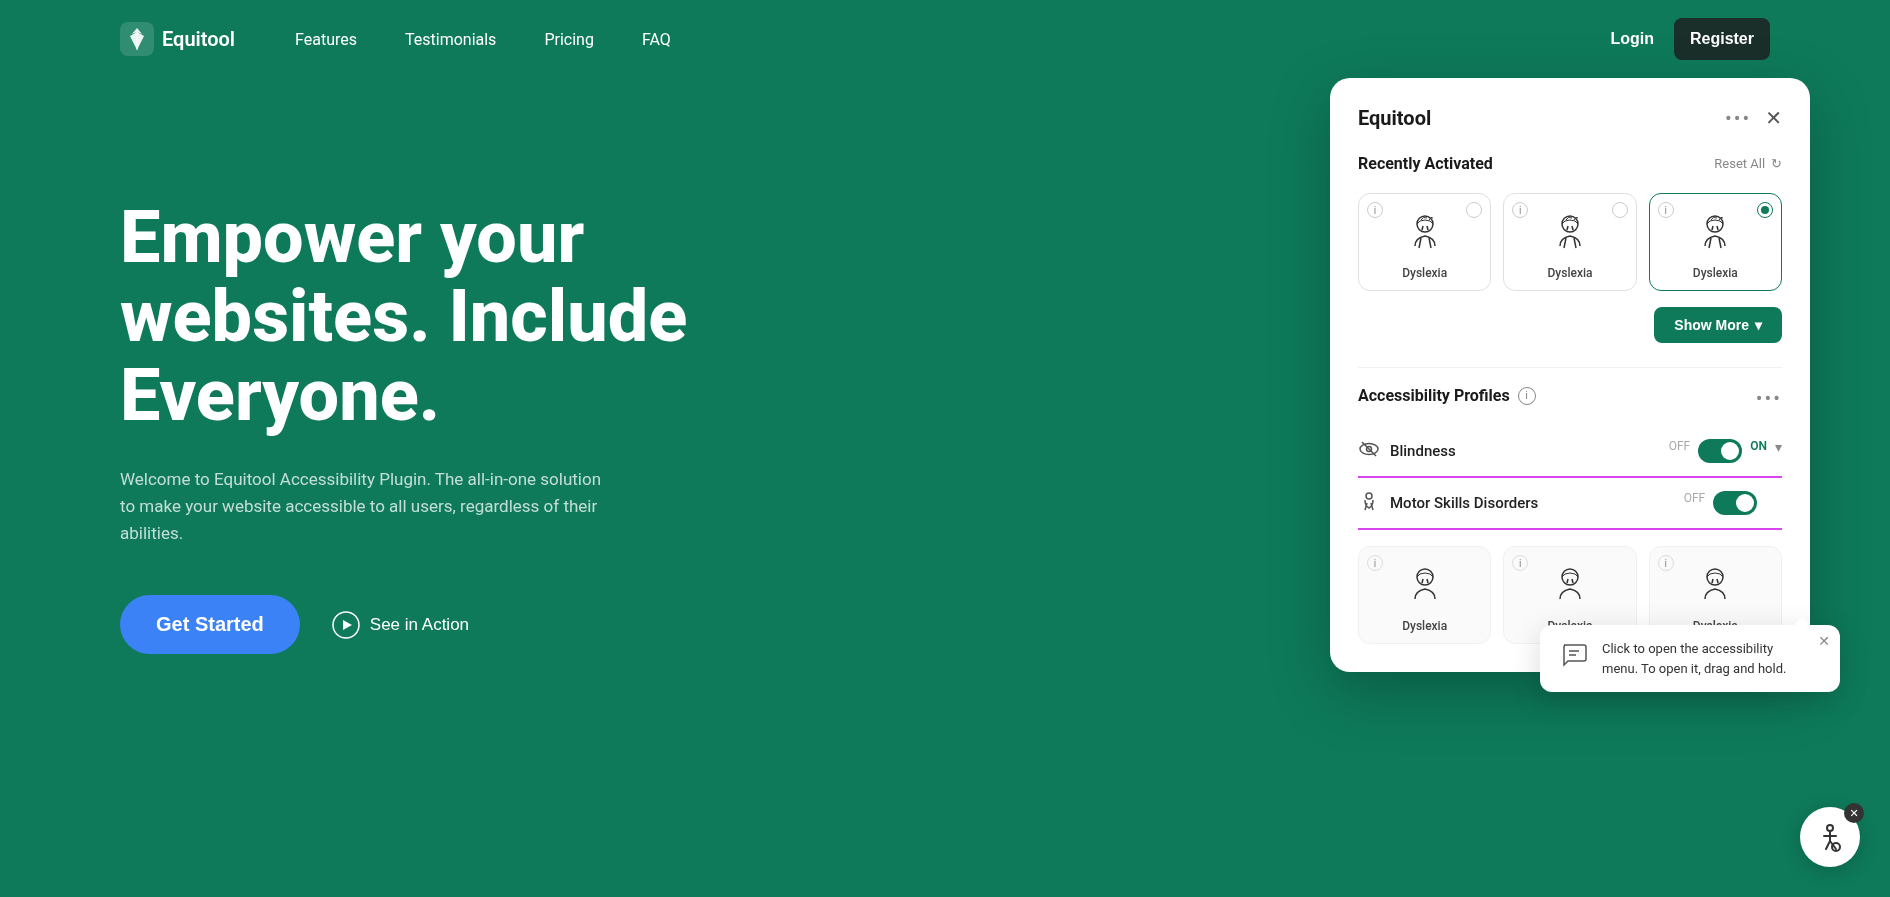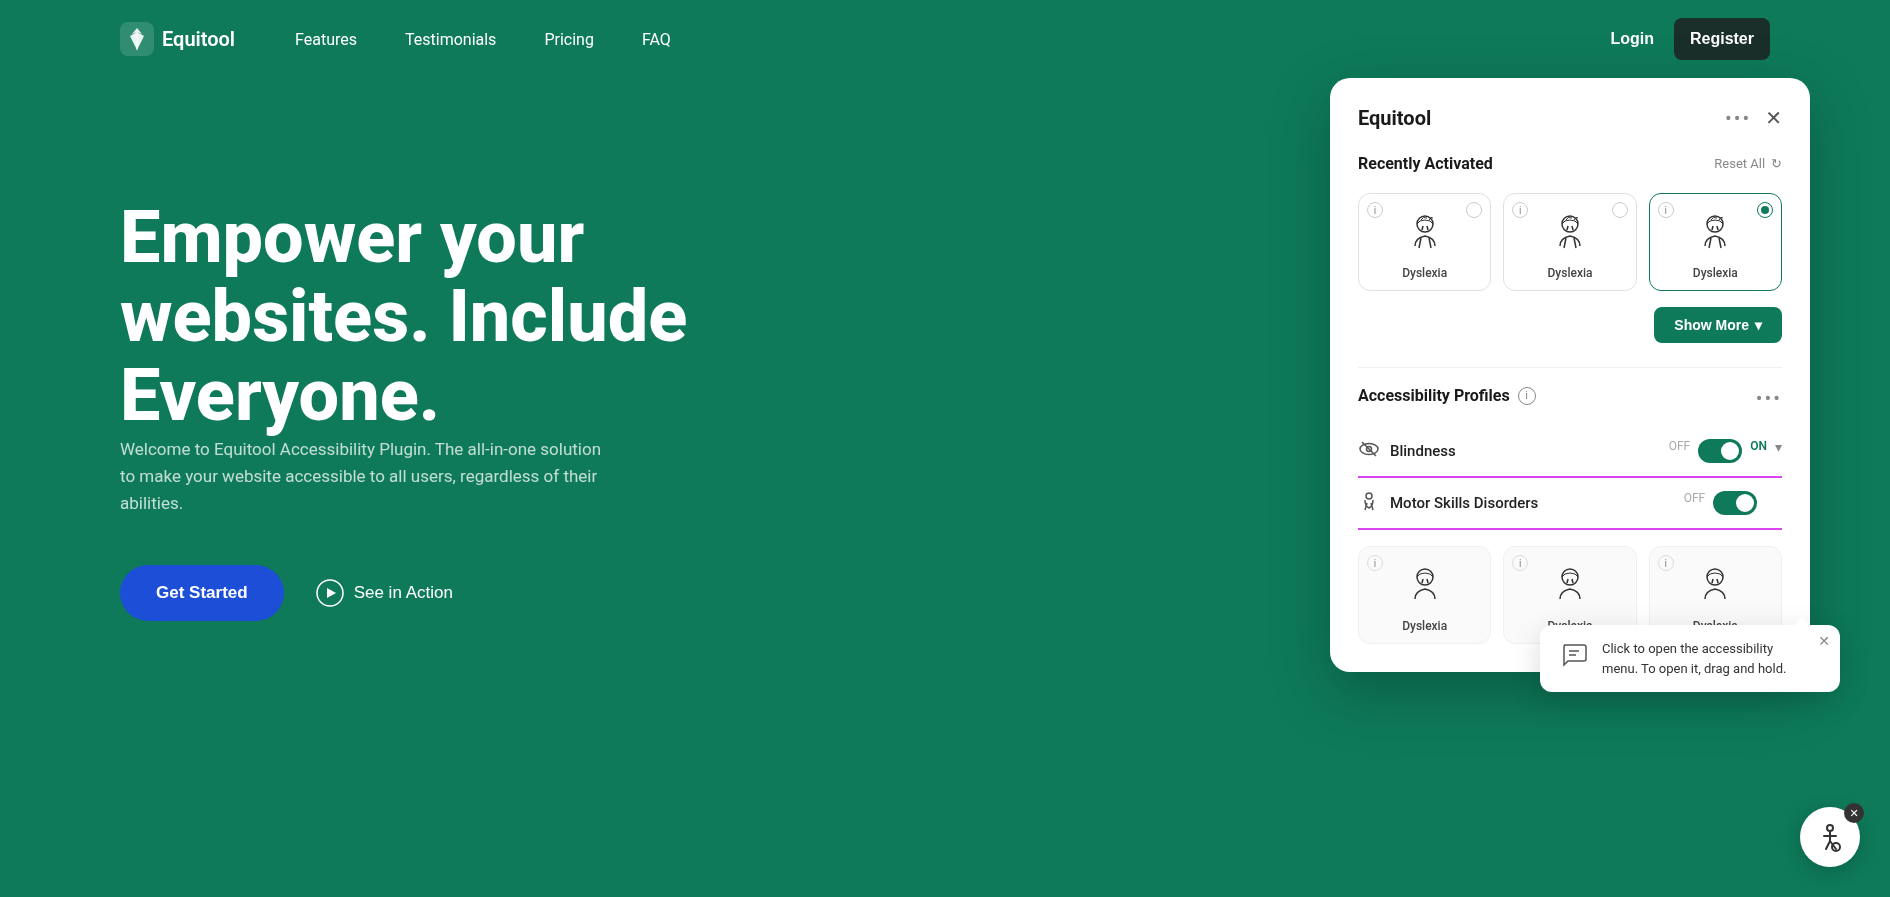--- a/index.html
+++ b/index.html
@@ -79,41 +79,42 @@
     }
     .hero-content {
       flex: 1;
       padding-top: 60px;
     }
     .hero-title {
       color: white;
       font-size: 72px;
       font-weight: 800;
       line-height: 1.1;
+      margin-bottom: 30px;
       max-width: 600px;
     }
     .hero-subtitle {
       color: rgba(255,255,255,0.75);
       font-size: 17px;
       line-height: 1.6;
       max-width: 500px;
       margin-bottom: 48px;
     }
     .hero-buttons {
       display: flex;
       align-items: center;
       gap: 32px;
     }
     .get-started-btn {
-      background-color: #1d4ed8;
+      background-color: #3b82f6;
       color: white;
       border: none;
       padding: 18px 36px;
       border-radius: 50px;
-      font-size: 17px;
+      font-size: 20px;
       font-weight: 600;
       cursor: pointer;
     }
     .see-in-action-btn {
       display: flex;
       align-items: center;
       gap: 10px;
       color: white;
       font-size: 17px;
       font-weight: 500;

